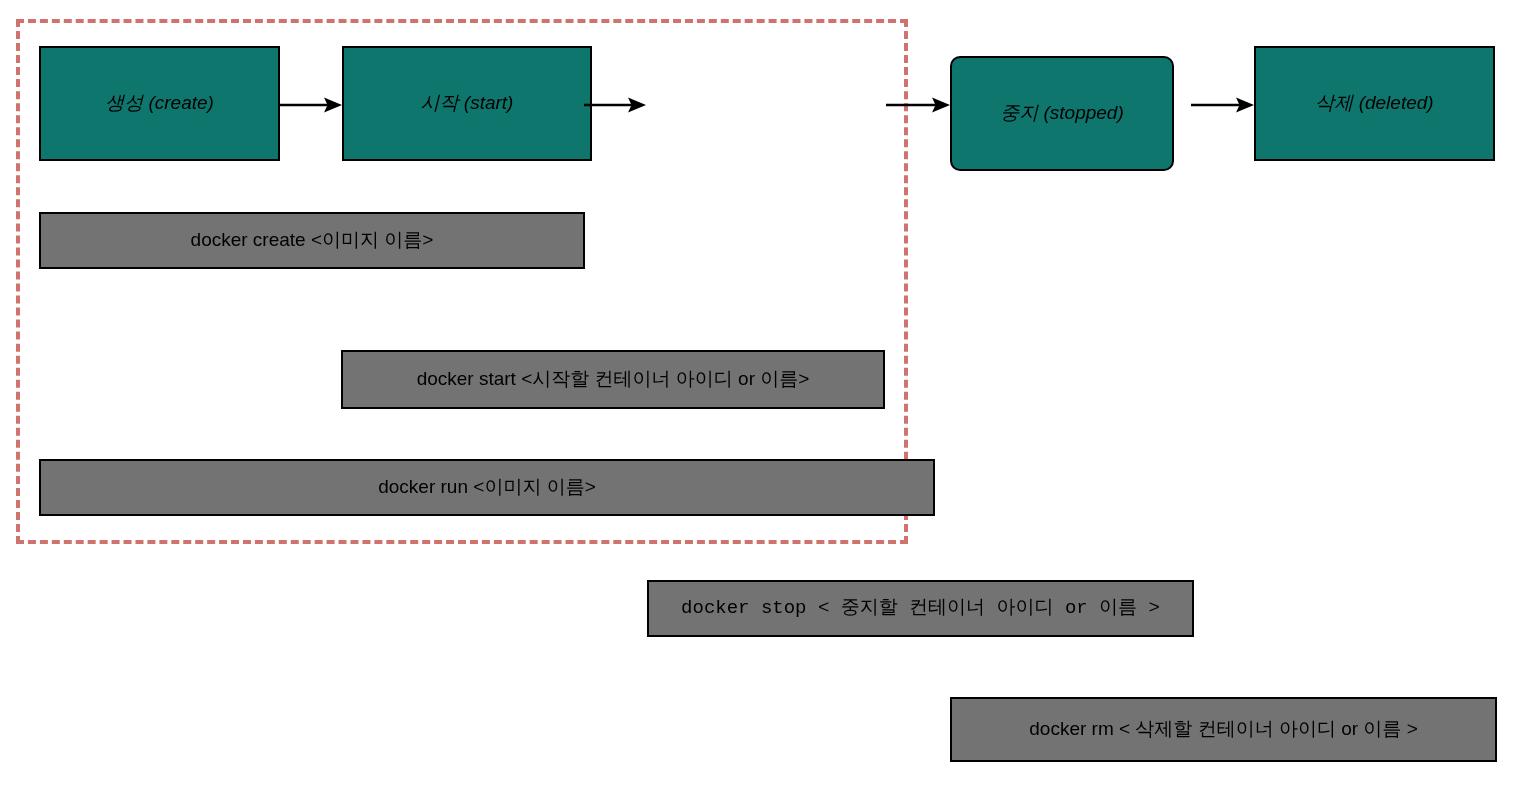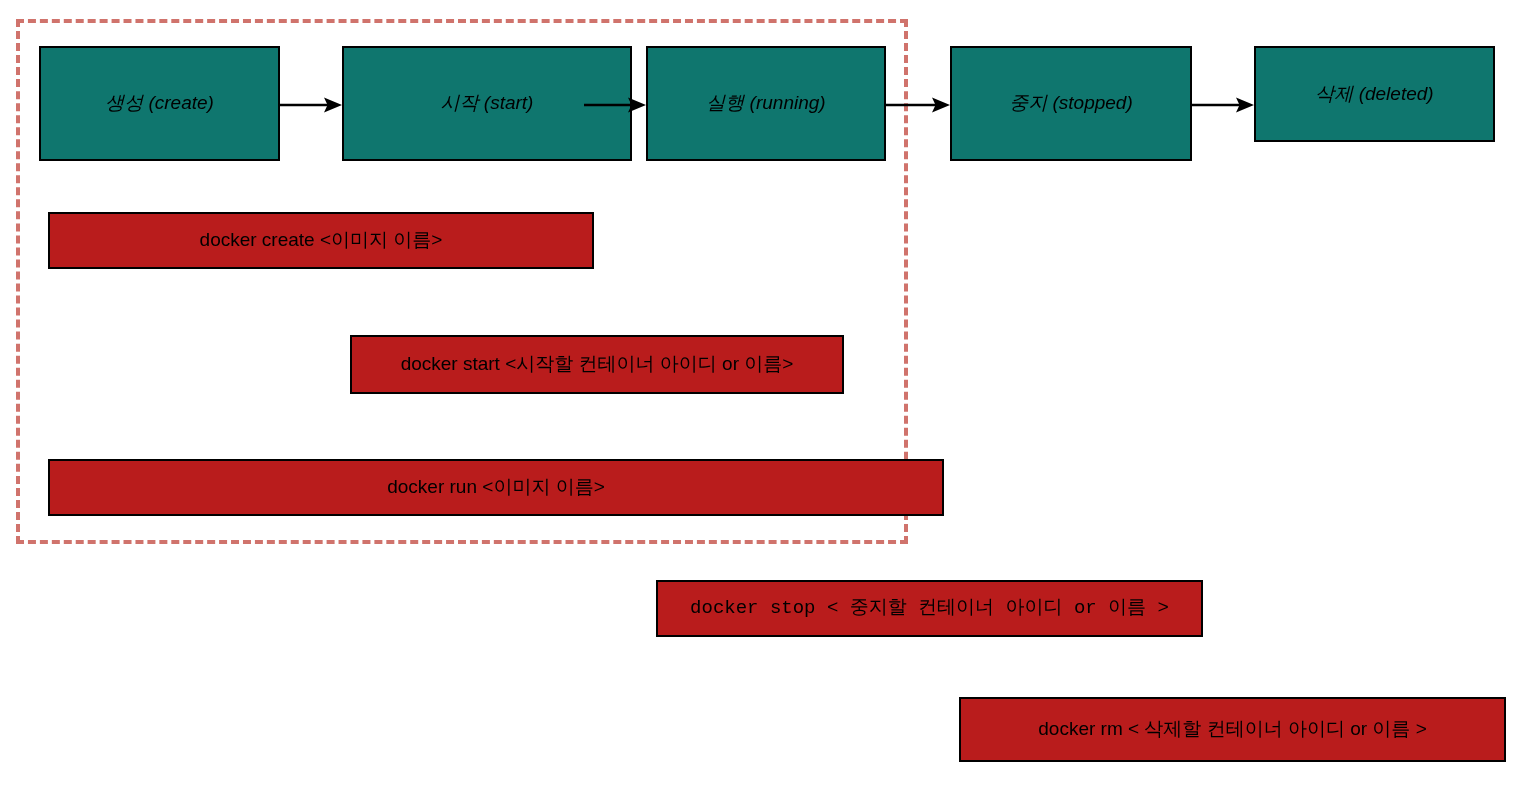--- a/index.html
+++ b/index.html
@@ -40,30 +40,29 @@
     color: #000000;
     line-height: 1.2;
     letter-spacing: 0px;
     font-style: italic;
   }
   
   .cmd-box {
     position: absolute;
     box-sizing: border-box;
     border: 2px solid #000000;
-    background: #b91c1c;
+    background: #737373;
     display: flex;
     align-items: center;
     justify-content: center;
     text-align: left;
     font-size: 19px;
     color: #000000;
     line-height: 1.2;
     white-space: nowrap;
-    margin-left: 9px;
   }
   
   .arrow {
     position: absolute;
     pointer-events: none;
   }
   .arrow svg {
     display: block;
     overflow: visible;
   }
@@ -72,33 +71,30 @@
 <body>
 
 <div id="canvas">
 
   <div class="dashed-region" style="left:16px; top:19px; width:892px; height:525px;"></div>
 
   <div class="state-box" style="left:39px; top:46px; width:241px; height:115px;">
     <span>생성 (create)</span>
   </div>
 
-  <div class="state-box" style="left:342px; top:46px; width:290px; height:115px;">
+  <div class="state-box" style="left:342px; top:46px; width:250px; height:115px;">
     <span>시작 (start)</span>
   </div>
 
-  <div class="state-box" style="left:646px; top:46px; width:240px; height:115px;">
-    <span>실행 (running)</span>
-  </div>
 
-  <div class="state-box" style="left:950px; top:46px; width:242px; height:115px;">
+  <div class="state-box" style="left:950px; top:56px; width:224px; height:115px;border-radius:10px;">
     <span>중지 (stopped)</span>
   </div>
 
-  <div class="state-box" style="left:1254px; top:46px; width:241px; height:96px;">
+  <div class="state-box" style="left:1254px; top:46px; width:241px; height:115px;">
     <span>삭제 (deleted)</span>
   </div>
 
   <div class="arrow" style="left:280px; top:94px; width:64px; height:22px;">
     <svg width="64" height="22" viewBox="0 0 64 22">
       <line x1="0" y1="11" x2="50" y2="11" stroke="#000000" stroke-width="2.4"></line>
       <polygon points="62,11 44,3.5 47.5,11 44,18.5" fill="#000000"></polygon>
     </svg>
   </div>
 
@@ -120,21 +116,21 @@
     <svg width="65" height="22" viewBox="0 0 65 22">
       <line x1="0" y1="11" x2="51" y2="11" stroke="#000000" stroke-width="2.4"></line>
       <polygon points="63,11 45,3.5 48.5,11 45,18.5" fill="#000000"></polygon>
     </svg>
   </div>
 
   <div class="cmd-box" style="left:39px; top:212px; width:546px; height:57px;">
     <span>docker create &lt;이미지 이름&gt;</span>
   </div>
 
-  <div class="cmd-box" style="left:341px; top:335px; width:494px; height:59px;">
+  <div class="cmd-box" style="left:341px; top:350px; width:544px; height:59px;">
     <span>docker start &lt;시작할 컨테이너 아이디 or 이름&gt;</span>
   </div>
 
   <div class="cmd-box" style="left:39px; top:459px; width:896px; height:57px;">
     <span>docker run &lt;이미지 이름&gt;</span>
   </div>
 
   <div class="cmd-box" style="left:647px; top:580px; width:547px; height:57px;font-family:Liberation Mono, monospace;">
     <span>docker stop &lt; 중지할 컨테이너 아이디 or 이름 &gt;</span>
   </div>

